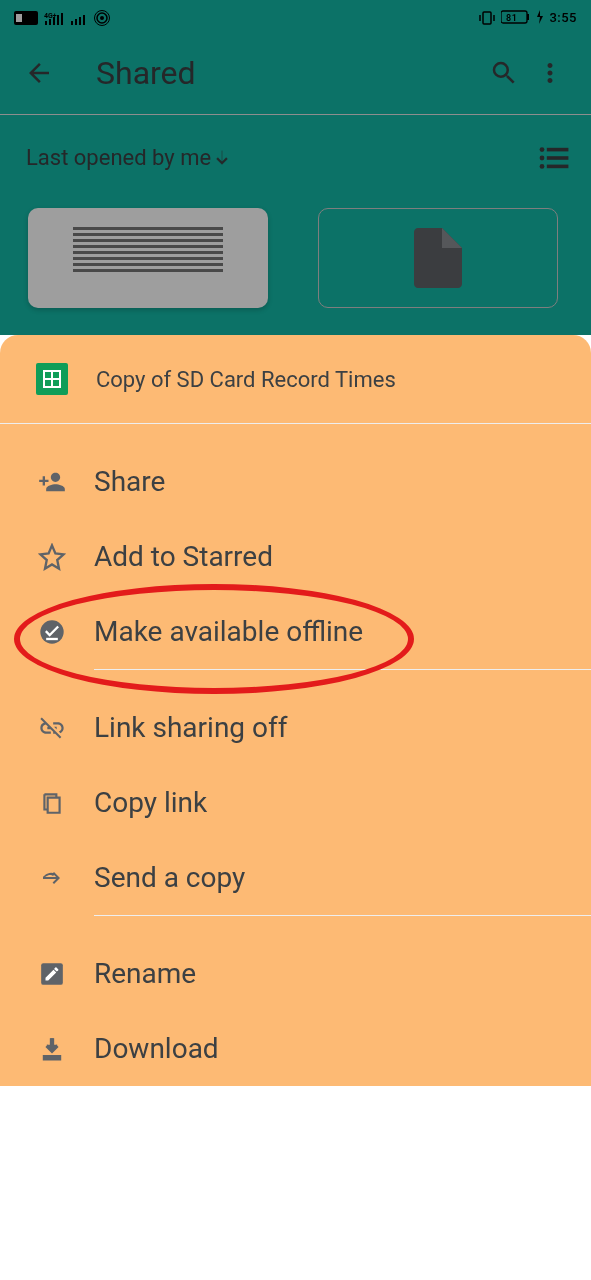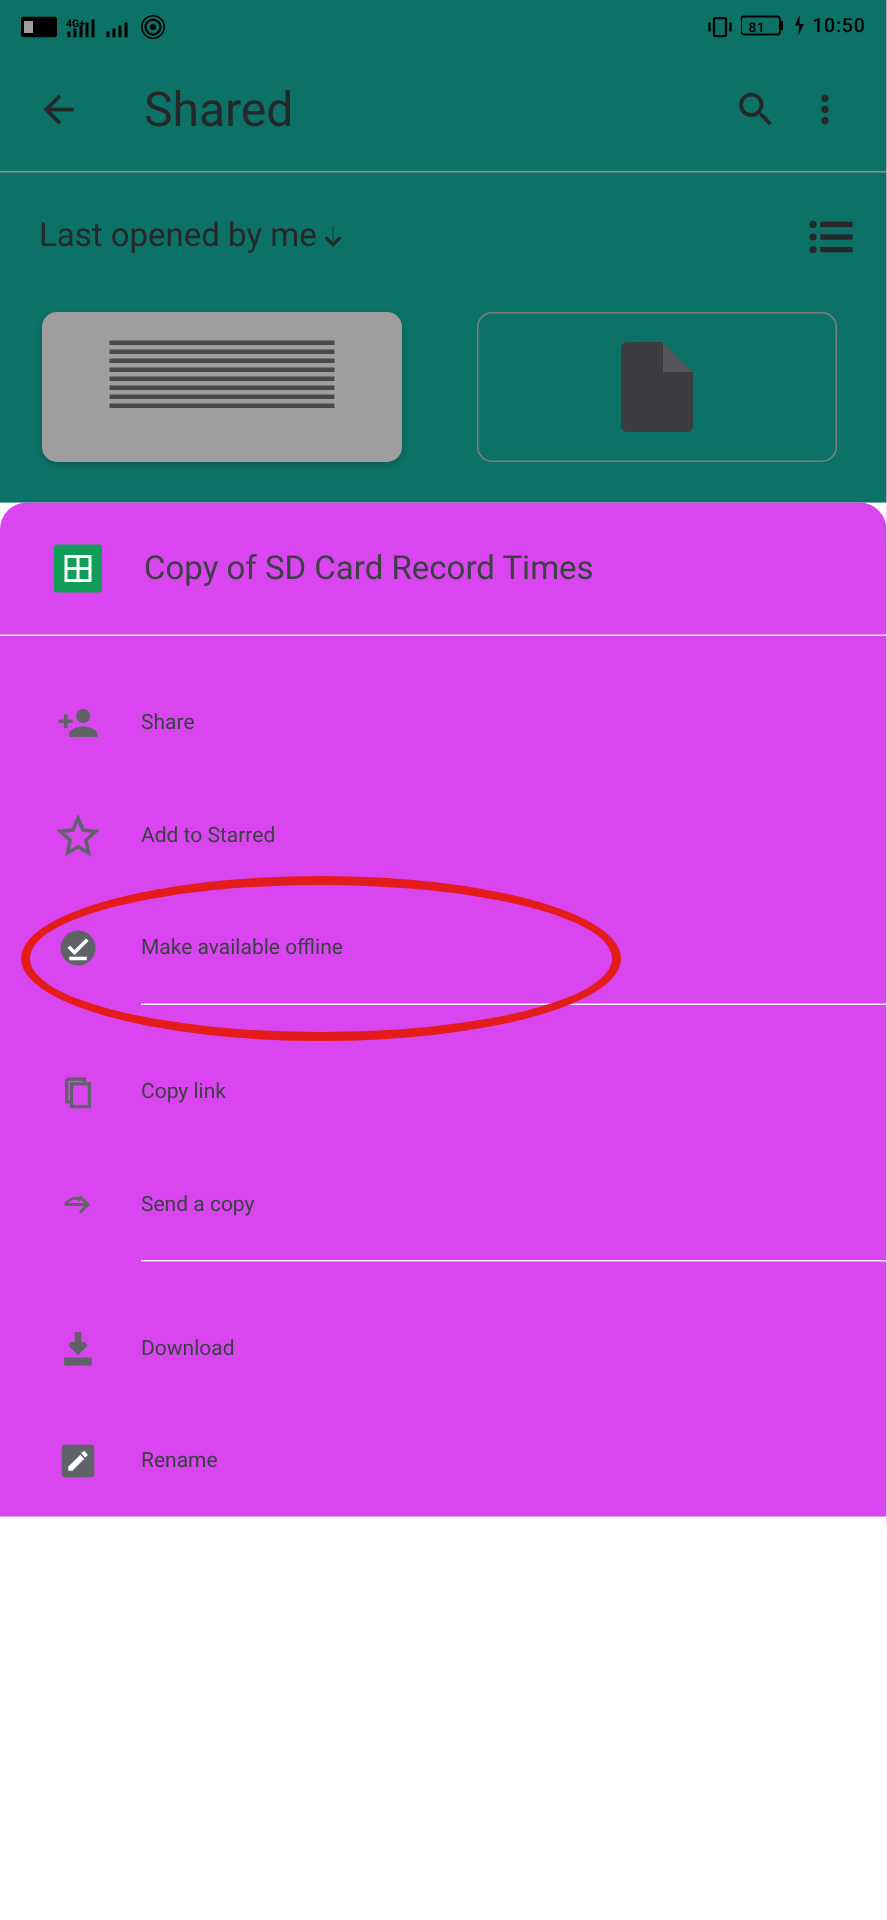--- a/index.html
+++ b/index.html
@@ -26,28 +26,28 @@
   .view-btn { margin-left: auto; }
 
   .grid-area { padding: 22px 22px 0 28px; display: flex; gap: 50px; }
   .card1 { width: 240px; height: 100px; background: #fff; border-radius: 10px; box-shadow: 0 2px 5px rgba(0,0,0,0.2); display:flex; align-items:center; justify-content:center; overflow:hidden; }
   .doc-thumb { width: 170px; height: 70px; background: #fff; display:flex; align-items:flex-start; justify-content:center; padding-top:4px; }
   .doc-lines { width: 150px; }
   .doc-lines div { height:3px; background:#777; margin-bottom:3px; }
   .card2 { width: 240px; height: 100px; border: 1px solid #ccc; border-radius: 10px; display:flex; align-items:center; justify-content:center; }
   
   
-  .sheet { position: absolute; top: 335px; left: 0; width: 100%; background: #d946ef; border-top-left-radius: 18px; border-top-right-radius: 18px; z-index: 10; }
+  .sheet { position: absolute; top: 335px; left: 0; width: 100%; background: #fdba74; border-top-left-radius: 18px; border-top-right-radius: 18px; z-index: 10; }
   .sheet-header { display: flex; align-items: center; padding: 28px 24px 28px 36px; border-bottom: 1px solid #eee; }
   .sheets-icon { width: 32px; height: 32px; background: #0f9d58; display:flex; align-items:center; justify-content:center; border-radius:2px; margin-right: 28px; }
   .sheet-title { font-size: 22px; color: #3c4043; font-weight: 400; }
   
   .menu-item { display: flex; align-items: center; padding: 0 24px 0 36px; height: 75px; }
   .menu-item .icon-slot { width: 32px; display:flex; align-items:center; justify-content:center; margin-right: 26px; }
-  .menu-label { font-size: 14px; color: #3c4043; }
+  .menu-label { font-size: 28px; color: #3c4043; }
   .divider { height: 1px; background: #eee; margin-left: 94px; }
   .first-gap { height: 20px; }
   
   
   .annotation { position: absolute; left: 14px; top: 584px; width: 400px; height: 110px; border: 6px solid #e31b1b; border-radius: 50%; z-index: 20; pointer-events: none; }
   
   svg { display: block; }
   .grey-fill { fill: #5f6368; }
   .dark-fill { fill: #3c4043; }
 </style>
@@ -83,21 +83,21 @@
             <line x1="16" y1="5" x2="16" y2="11" stroke="#000" stroke-width="1.5"></line>
           </svg>
         <svg width="30" height="14">
             <rect x="0" y="1" width="26" height="12" rx="2" fill="none" stroke="#000" stroke-width="1.3"></rect>
             <rect x="26" y="4" width="2" height="6" fill="#000"></rect>
             <text x="5" y="11" font-size="9" fill="#000" font-weight="600">81</text>
           </svg>
         <svg width="8" height="14">
             <path d="M4 0 L1 7 L4 7 L3 14 L7 6 L4 6 Z" fill="#000"></path>
           </svg>
-        <span>10:50</span>
+        <span>3:55</span>
       </div>
     </div>
 
     <div class="app-bar">
       <div class="back-btn">
         <svg width="30" height="30" viewBox="0 0 24 24">
             <path class="dark-fill" d="M20 11H7.83l5.59-5.59L12 4l-8 8 8 8 1.41-1.41L7.83 13H20v-2z"></path>
           </svg>
       </div>
       <div class="app-title">Shared</div>
@@ -196,20 +196,28 @@
             <path fill="#fff" d="M10 16l-4-4 1.4-1.4L10 13.2l6.6-6.6L18 8l-8 8z"></path>
             <rect x="7" y="17" width="10" height="2" fill="#fff"></rect>
           </svg>
         </div>
       <div class="menu-label">Make available offline</div>
     </div>
 
     <div class="divider"></div>
     <div class="first-gap"></div>
 
+    <div class="menu-item">
+      <div class="icon-slot">
+          <svg width="30" height="28" viewBox="0 0 24 24">
+            <path class="grey-fill" d="M17 7h-4v1.9h4c1.71 0 3.1 1.39 3.1 3.1 0 1.43-.98 2.63-2.31 2.98l1.46 1.46C20.88 15.61 22 13.95 22 12c0-2.76-2.24-5-5-5zm-1 4h-2.19l2 2H16zM2 4.27l3.11 3.11A4.99 4.99 0 0 0 2 12c0 2.76 2.24 5 5 5h4v-1.9H7c-1.71 0-3.1-1.39-3.1-3.1 0-1.59 1.21-2.9 2.76-3.07L8.73 11H8v2h2.73L13 15.27V17h1.73l4.01 4L20 19.74 3.27 3 2 4.27z"></path>
+          </svg>
+        </div>
+      <div class="menu-label">Link sharing off</div>
+    </div>
 
     <div class="menu-item">
       <div class="icon-slot">
           <svg width="26" height="28" viewBox="0 0 24 24">
             <path fill="none" stroke="#5f6368" stroke-width="2" d="M8 7h11v14H8z M5 4h11v3 M5 4v14h3"></path>
           </svg>
         </div>
       <div class="menu-label">Copy link</div>
     </div>
 
@@ -220,39 +228,39 @@
             <path class="grey-fill" d="M14 5l-1.41 1.41L16.17 10H3v2h13.17l-3.58 3.59L14 17l6-6-6-6z" transform="translate(0 1)"></path>
             <path class="grey-fill" d="M2 11 C2 11 8 4 14 8 L12 10 C9 7 4 11 4 11z" transform="translate(1 0)"></path>
           </svg>
         </div>
       <div class="menu-label">Send a copy</div>
     </div>
 
     <div class="divider"></div>
     <div class="first-gap"></div>
 
+
+    <div class="menu-item">
+      <div class="icon-slot">
+          <svg width="26" height="26" viewBox="0 0 24 24">
+            <rect x="2" y="2" width="20" height="20" rx="2" fill="#5f6368"></rect>
+            <path fill="#fff" d="M6 15.5V18h2.5l7.4-7.4-2.5-2.5L6 15.5zm11.7-6.8c.3-.3.3-.7 0-1l-1.6-1.6c-.3-.3-.7-.3-1 0l-1.2 1.2 2.5 2.5 1.3-1.1z"></path>
+          </svg>
+        </div>
+      <div class="menu-label">Rename</div>
+    </div>
 
     <div class="menu-item">
       <div class="icon-slot">
           <svg width="26" height="28" viewBox="0 0 24 24">
             <path class="grey-fill" d="M19 19H5v2h14v-2zM12 2L12 13 M7 9l5 5 5-5" stroke="#5f6368" stroke-width="3" fill="none"></path>
             <rect x="5" y="19" width="14" height="3" fill="#5f6368"></rect>
             <path d="M12 2v11l-5-5h3V2h4v6h3l-5 5z" class="grey-fill"></path>
           </svg>
         </div>
       <div class="menu-label">Download</div>
     </div>
 
-    <div class="menu-item">
-      <div class="icon-slot">
-          <svg width="26" height="26" viewBox="0 0 24 24">
-            <rect x="2" y="2" width="20" height="20" rx="2" fill="#5f6368"></rect>
-            <path fill="#fff" d="M6 15.5V18h2.5l7.4-7.4-2.5-2.5L6 15.5zm11.7-6.8c.3-.3.3-.7 0-1l-1.6-1.6c-.3-.3-.7-.3-1 0l-1.2 1.2 2.5 2.5 1.3-1.1z"></path>
-          </svg>
-        </div>
-      <div class="menu-label">Rename</div>
-    </div>
-
   </div>
 
   <div class="annotation"></div>
 
 </div>
 
 </body></html>

